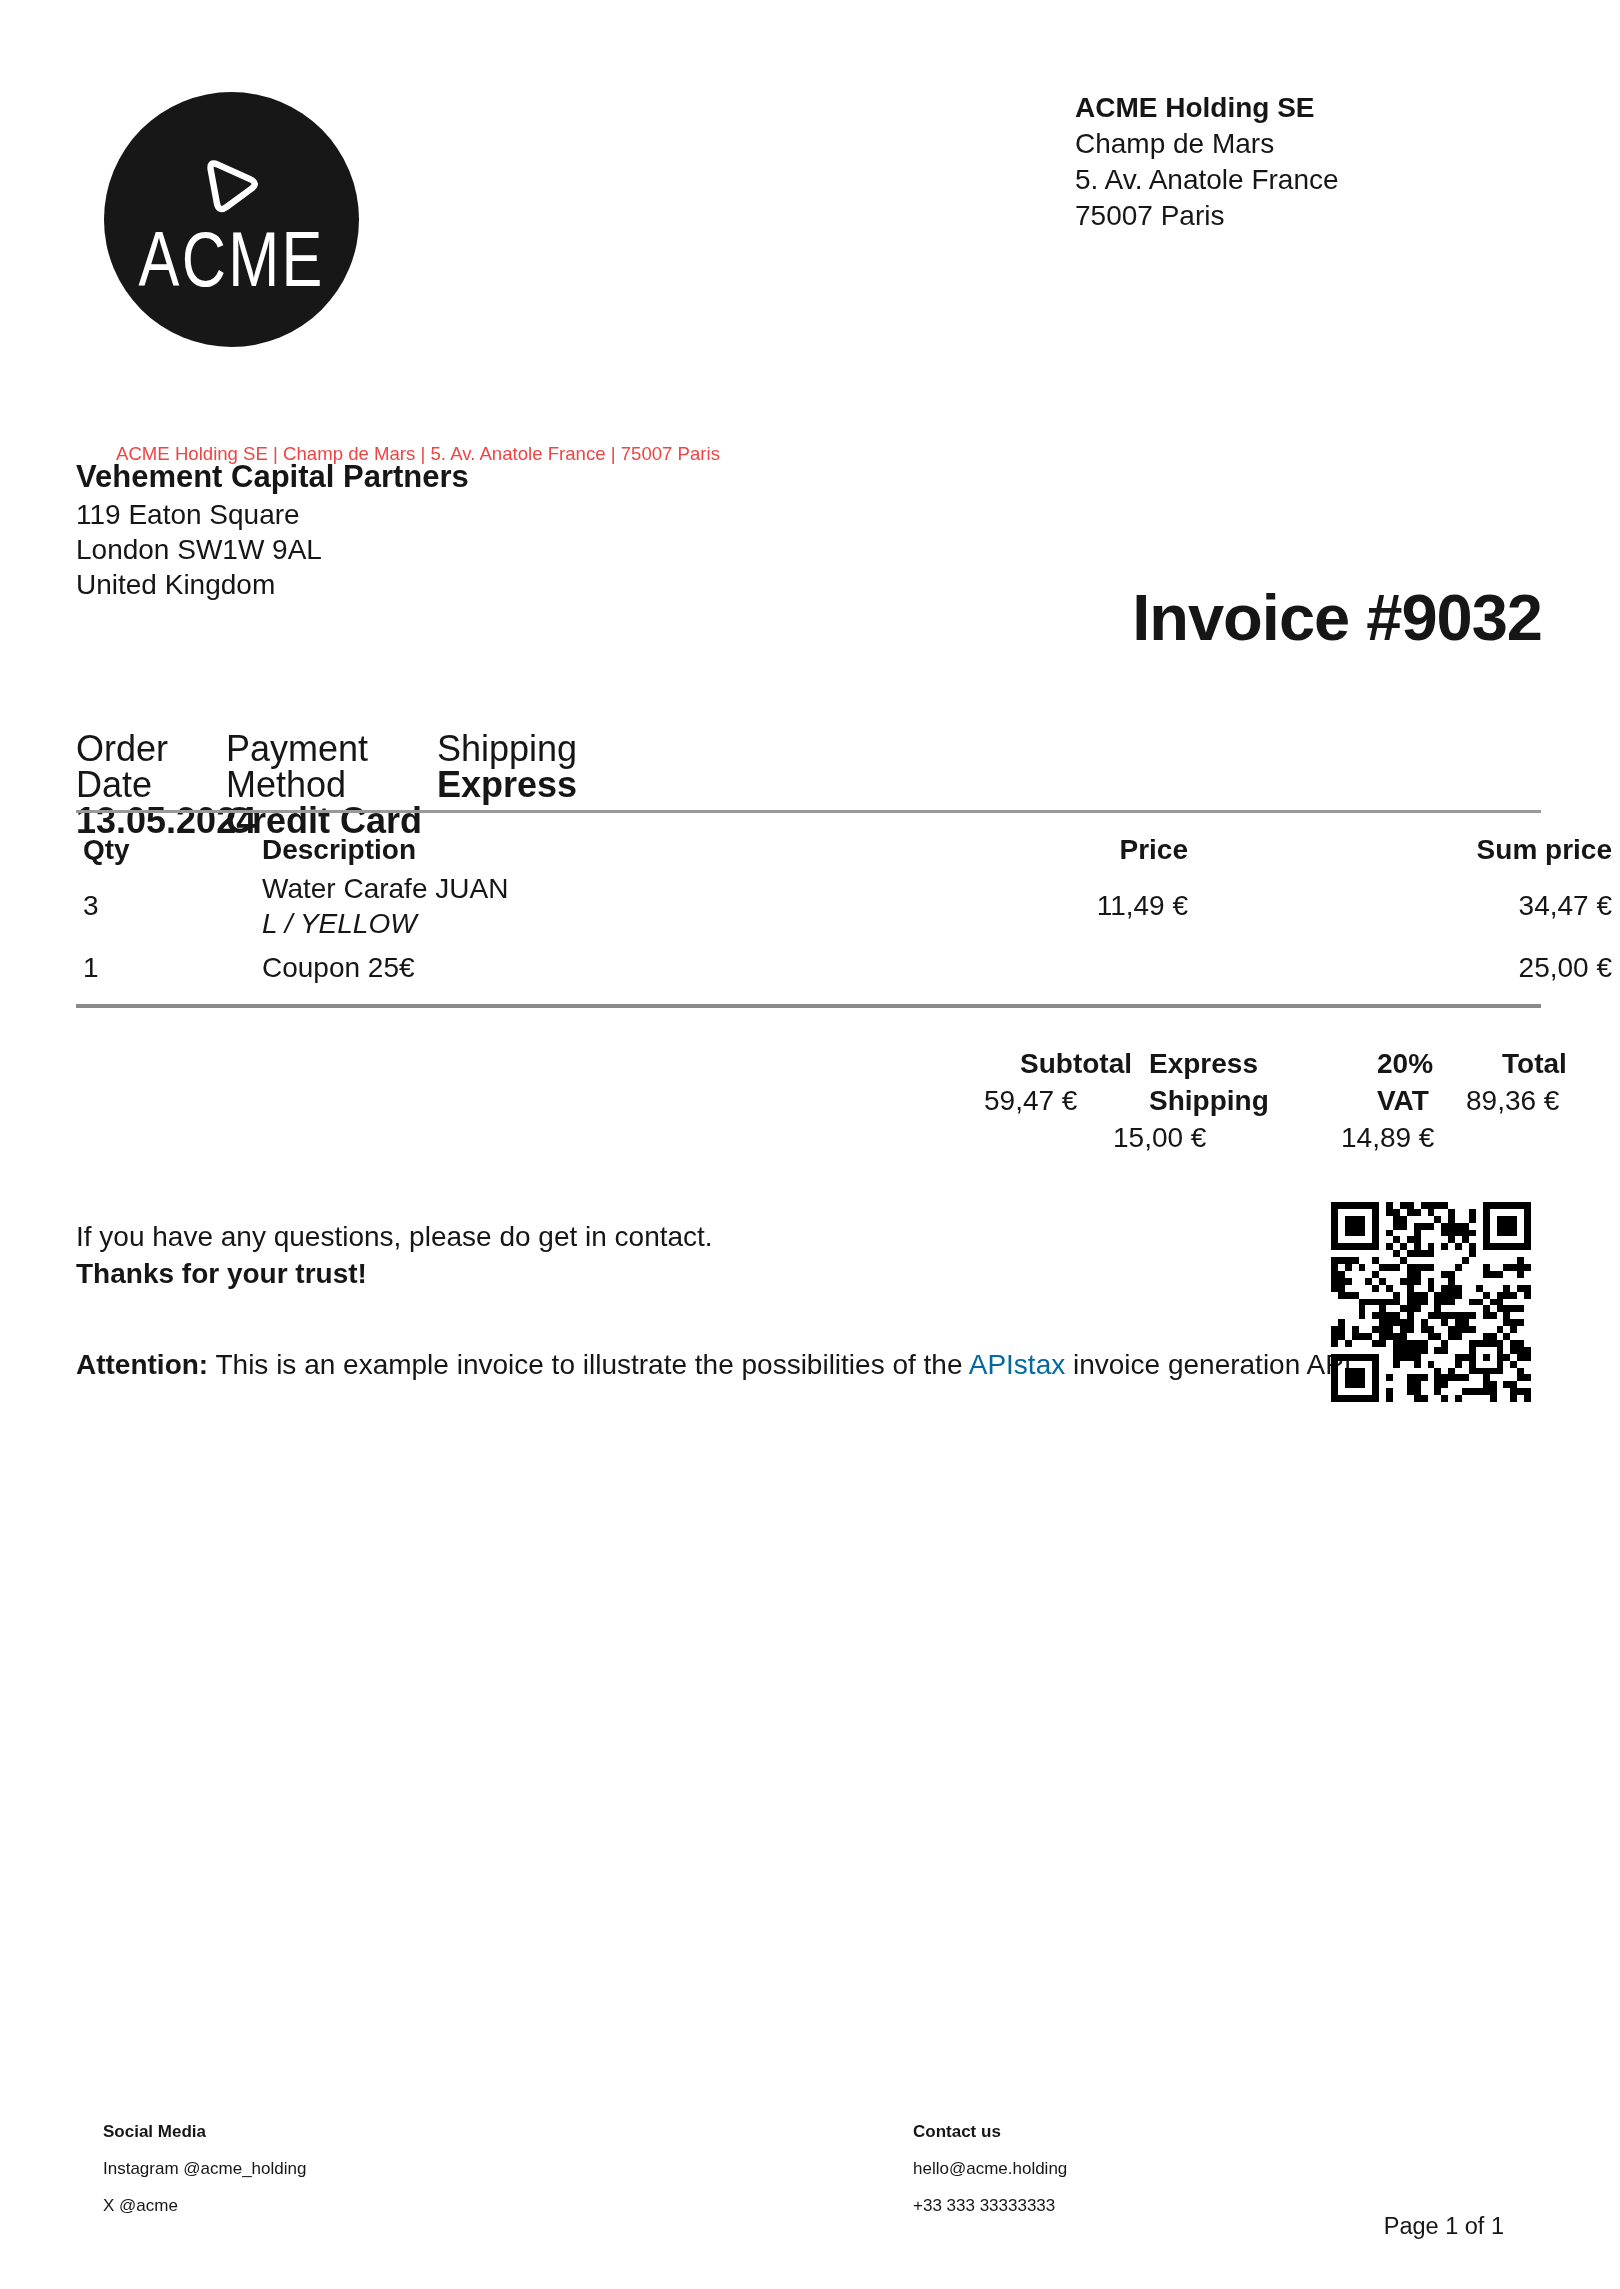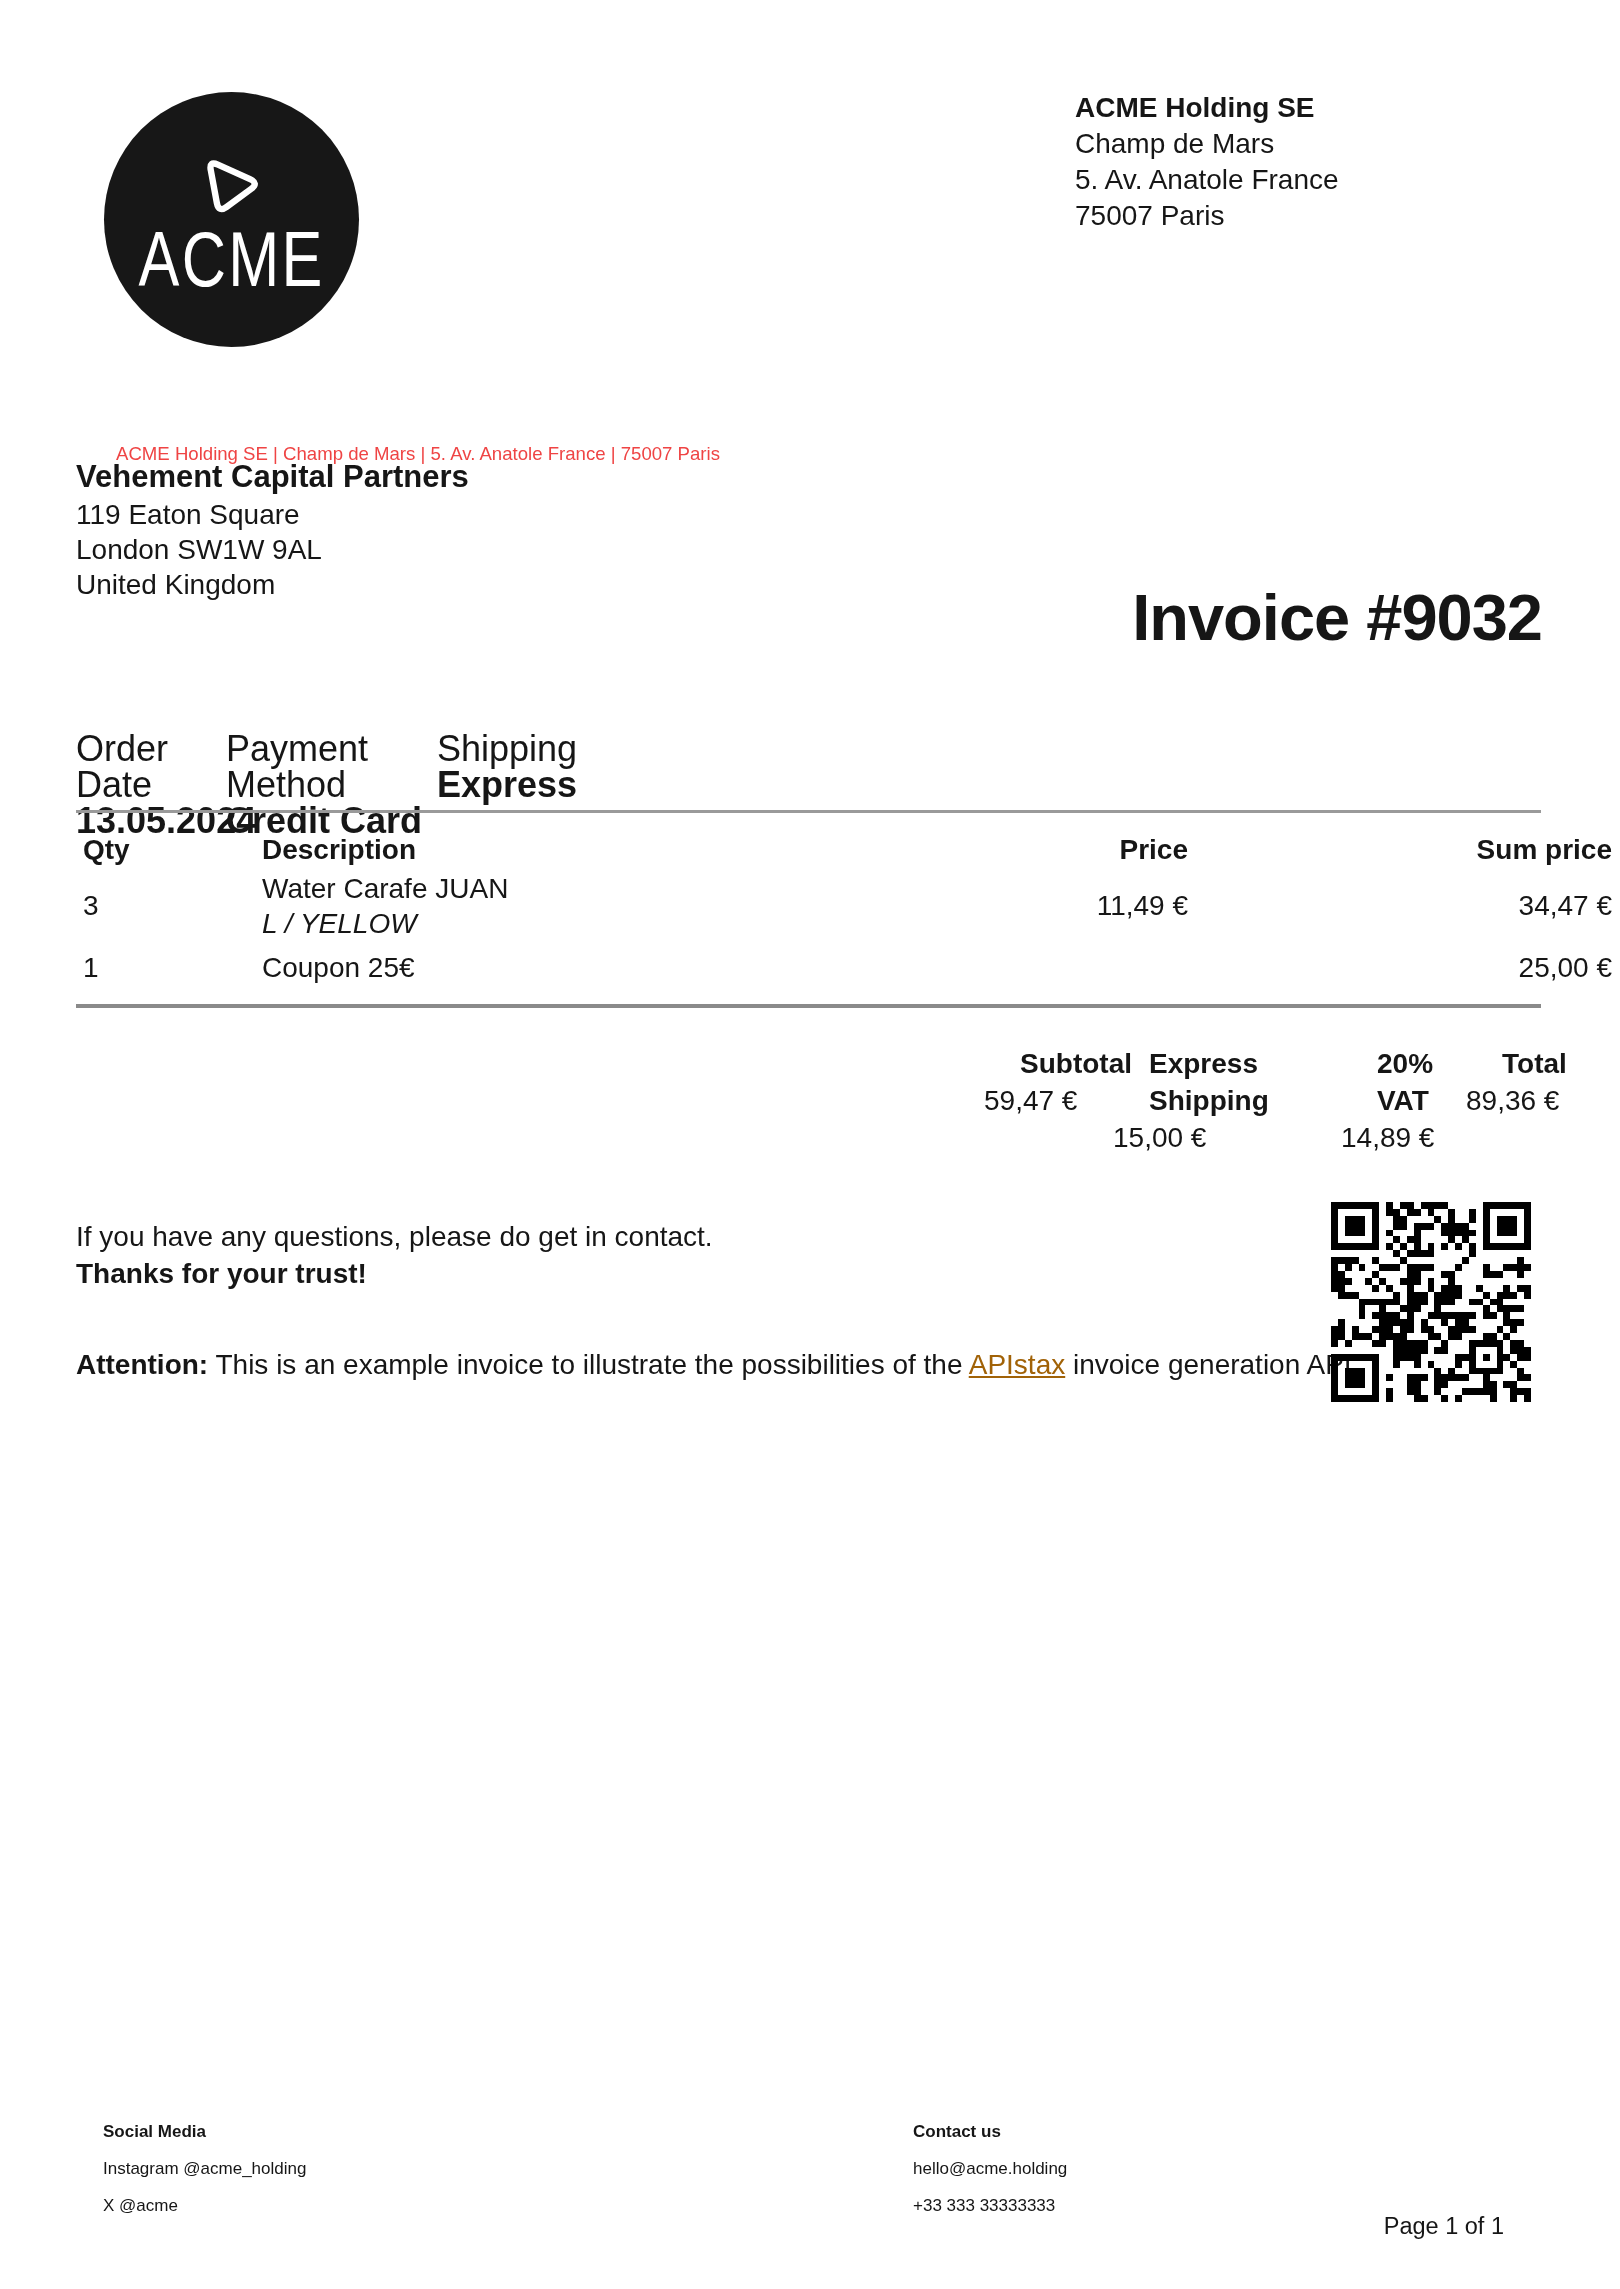--- a/index.html
+++ b/index.html
@@ -54,21 +54,21 @@
   
   .totals{left:984px;top:1045px;display:flex;font-size:28px;line-height:37px;}
   .totals .tcol1{width:129px;}
   .totals .tcol2{width:228px;}
   .totals .tcol3{width:125px;}
   .totals .tlabel{font-weight:bold;margin-left:36px;}
 
   
   .message{left:76px;top:1218px;font-size:28px;line-height:37px;}
   .attention{margin-top:54px;}
-  .link{color:#a16207;text-decoration:underline;cursor:pointer;}
+  .link{color:#0369a1;cursor:pointer;}
 
   
   .qr{left:1331px;top:1202px;width:200px;height:200px;}
 
   
   .footer-col{font-size:17px;line-height:37px;}
   .footer-social{left:103px;top:2113px;}
   .footer-contact{left:913px;top:2113px;}
   .page-indicator{right:116px;top:2211px;font-size:23.5px;line-height:31px;}
 </style>

